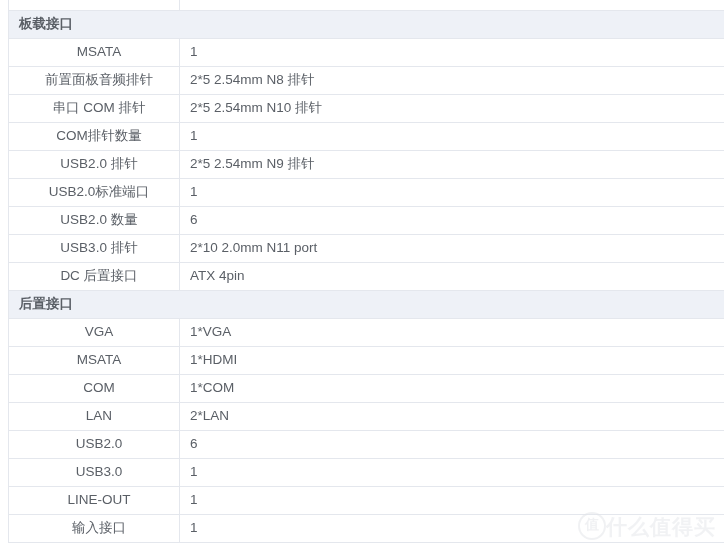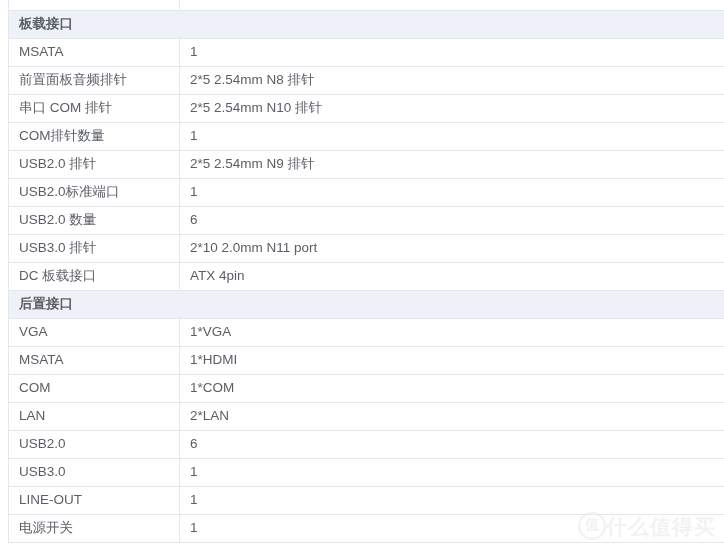--- a/index.html
+++ b/index.html
@@ -30,21 +30,21 @@
     border: 1px solid #e4e7ed;
     padding: 0 0 0 10px;
     font-size: 13.5px;
     color: #5a5f66;
     line-height: 1.2;
     vertical-align: middle;
     white-space: nowrap;
     overflow: hidden;
   }
 
-  td.label-cell { width: 160px; }
+  td.label-cell { width: 160px; text-align: center; }
   td.value-cell { width: 544px; color: #5f646b; }
 
   tr.partial-row { height: 18px; }
   tr.partial-row td { border-top: 1px solid #e4e7ed; }
 
   tr.section-row td {
     background: #eef1f7;
     font-weight: bold;
     color: #4c5159;
     font-size: 13.5px;
@@ -122,21 +122,21 @@
     </tr>
     <tr>
       <td class="label-cell">USB2.0 数量</td>
       <td class="value-cell">6</td>
     </tr>
     <tr>
       <td class="label-cell">USB3.0 排针</td>
       <td class="value-cell">2*10 2.0mm N11 port</td>
     </tr>
     <tr>
-      <td class="label-cell">DC 板载接口</td>
+      <td class="label-cell">DC 后置接口</td>
       <td class="value-cell">ATX 4pin</td>
     </tr>
 
     <tr class="section-row">
       <td colspan="2">后置接口</td>
     </tr>
     <tr>
       <td class="label-cell">VGA</td>
       <td class="value-cell">1*VGA</td>
     </tr>
@@ -158,21 +158,21 @@
     </tr>
     <tr>
       <td class="label-cell">USB3.0</td>
       <td class="value-cell">1</td>
     </tr>
     <tr>
       <td class="label-cell">LINE-OUT</td>
       <td class="value-cell">1</td>
     </tr>
     <tr>
-      <td class="label-cell">电源开关</td>
+      <td class="label-cell">输入接口</td>
       <td class="value-cell">1</td>
     </tr>
   </tbody>
 </table>
 
 <div id="watermark">
   <div class="wm-badge">值</div>
   <div class="wm-text">什么值得买</div>
 </div>
 

